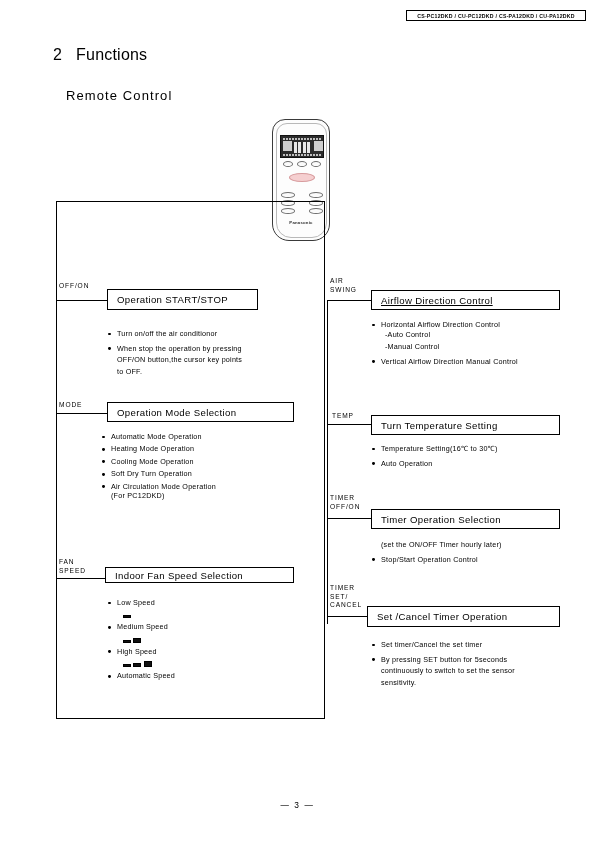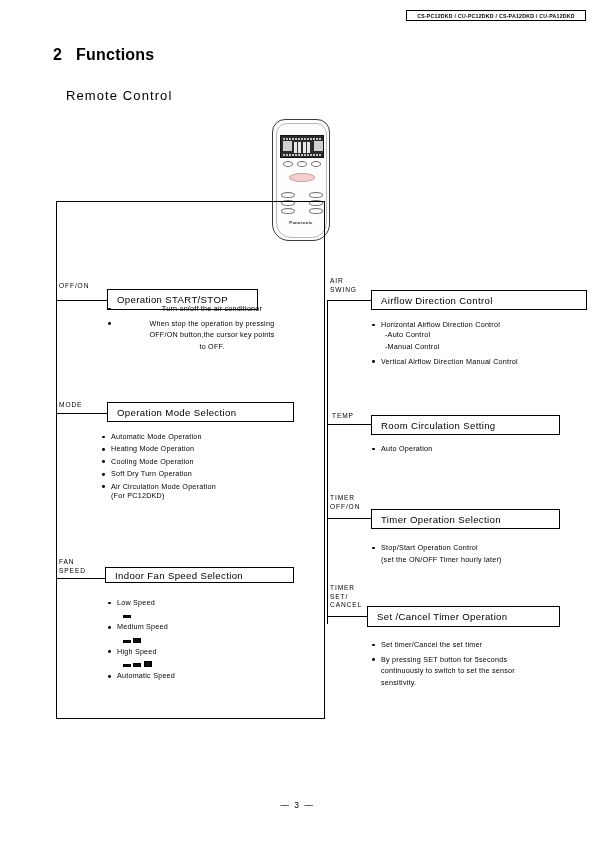--- a/index.html
+++ b/index.html
@@ -37,21 +37,21 @@
     font-weight: bold;
     white-space: nowrap;
   }
 
   
   .chapter {
     position: absolute;
     top: 46px;
     left: 53px;
     font-size: 16px;
-    font-weight: bold;
+    font-weight: normal;
     letter-spacing: 0.2px;
     white-space: nowrap;
   }
   .chapter .num { margin-right: 14px; }
 
   .subtitle {
     position: absolute;
     top: 88px;
     left: 66px;
     font-size: 13px;
@@ -298,21 +298,21 @@
   <div class="left-frame"></div>
 
   <div class="hline" style="left:56px; top:201px; width:196px;"></div>
 
   <div class="hline" style="left:56px; top:300px; width:52px;"></div>
   <div class="hline" style="left:56px; top:413px; width:52px;"></div>
   <div class="hline" style="left:56px; top:578px; width:49px;"></div>
 
   <div class="sec-label" style="left:59px; top:282px;">OFF/ON</div>
   <div class="sec-box" style="left:107px; top:289px; width:151px; height:21px;">Operation START/STOP</div>
-  <div class="bullets" style="left:107px; top:304px; width:200px;text-align:center;">
+  <div class="bullets" style="left:107px; top:329px; width:200px;">
     <div class="li">Turn on/off the air conditionor</div>
     <div class="li">When stop the operation by pressing</div>
     <div class="li cont">OFF/ON button,the cursor key points</div>
     <div class="li cont">to OFF.</div>
   </div>
 
   <div class="sec-label" style="left:59px; top:401px;">MODE</div>
   <div class="sec-box" style="left:107px; top:402px; width:187px; height:20px;">Operation Mode Selection</div>
   <div class="bullets" style="left:101px; top:432px; width:210px;">
     <div class="li tight">Automatic Mode Operation</div>
@@ -343,40 +343,41 @@
   </div>
 
   <div class="vline" style="left:327px; top:300px; height:324px;"></div>
   <div class="hline" style="left:327px; top:300px; width:45px;"></div>
   <div class="hline" style="left:327px; top:424px; width:45px;"></div>
   <div class="hline" style="left:327px; top:518px; width:45px;"></div>
   <div class="hline" style="left:327px; top:616px; width:41px;"></div>
 
   <div class="sec-label" style="left:330px; top:277px;">AIR
 SWING</div>
-  <div class="sec-box" style="left:371px; top:290px; width:216px; height:20px;">Airflow Direction Control</div>
+  <div class="sec-box" style="left:371px; top:290px; width:189px; height:20px;text-decoration:underline;">Airflow Direction Control</div>
   <div class="bullets" style="left:371px; top:320px; width:215px;">
     <div class="li tight">Horizontal  Airflow Direction Control</div>
     <div class="li sub">-Auto Control</div>
     <div class="li sub">-Manual Control</div>
     <div class="li" style="margin-top:2px;">Vertical Airflow Direction Manual Control</div>
   </div>
 
   <div class="sec-label" style="left:332px; top:412px;">TEMP</div>
-  <div class="sec-box" style="left:371px; top:415px; width:189px; height:20px;">Room Circulation Setting</div>
+  <div class="sec-box" style="left:371px; top:415px; width:189px; height:20px;">Turn Temperature Setting</div>
   <div class="bullets" style="left:371px; top:444px; width:215px;">
+    <div class="li">Temperature Setting(16℃ to 30℃)</div>
     <div class="li">Auto Operation</div>
   </div>
 
   <div class="sec-label" style="left:330px; top:494px;">TIMER
 OFF/ON</div>
   <div class="sec-box" style="left:371px; top:509px; width:189px; height:20px;text-align:right;">Timer Operation Selection</div>
   <div class="bullets" style="left:371px; top:543px; width:215px;">
+    <div class="li cont">(set the ON/OFF Timer hourly later)</div>
     <div class="li">Stop/Start Operation Control</div>
-    <div class="li cont">(set the ON/OFF Timer hourly later)</div>
   </div>
 
   <div class="sec-label" style="left:330px; top:584px;">TIMER
 SET/
 CANCEL</div>
   <div class="sec-box" style="left:367px; top:606px; width:193px; height:21px;">Set /Cancel Timer Operation</div>
   <div class="bullets" style="left:371px; top:640px; width:215px;">
     <div class="li">Set timer/Cancel the set timer</div>
     <div class="li">By pressing SET button for 5seconds</div>
     <div class="li cont">continuously to switch to set the sensor</div>

